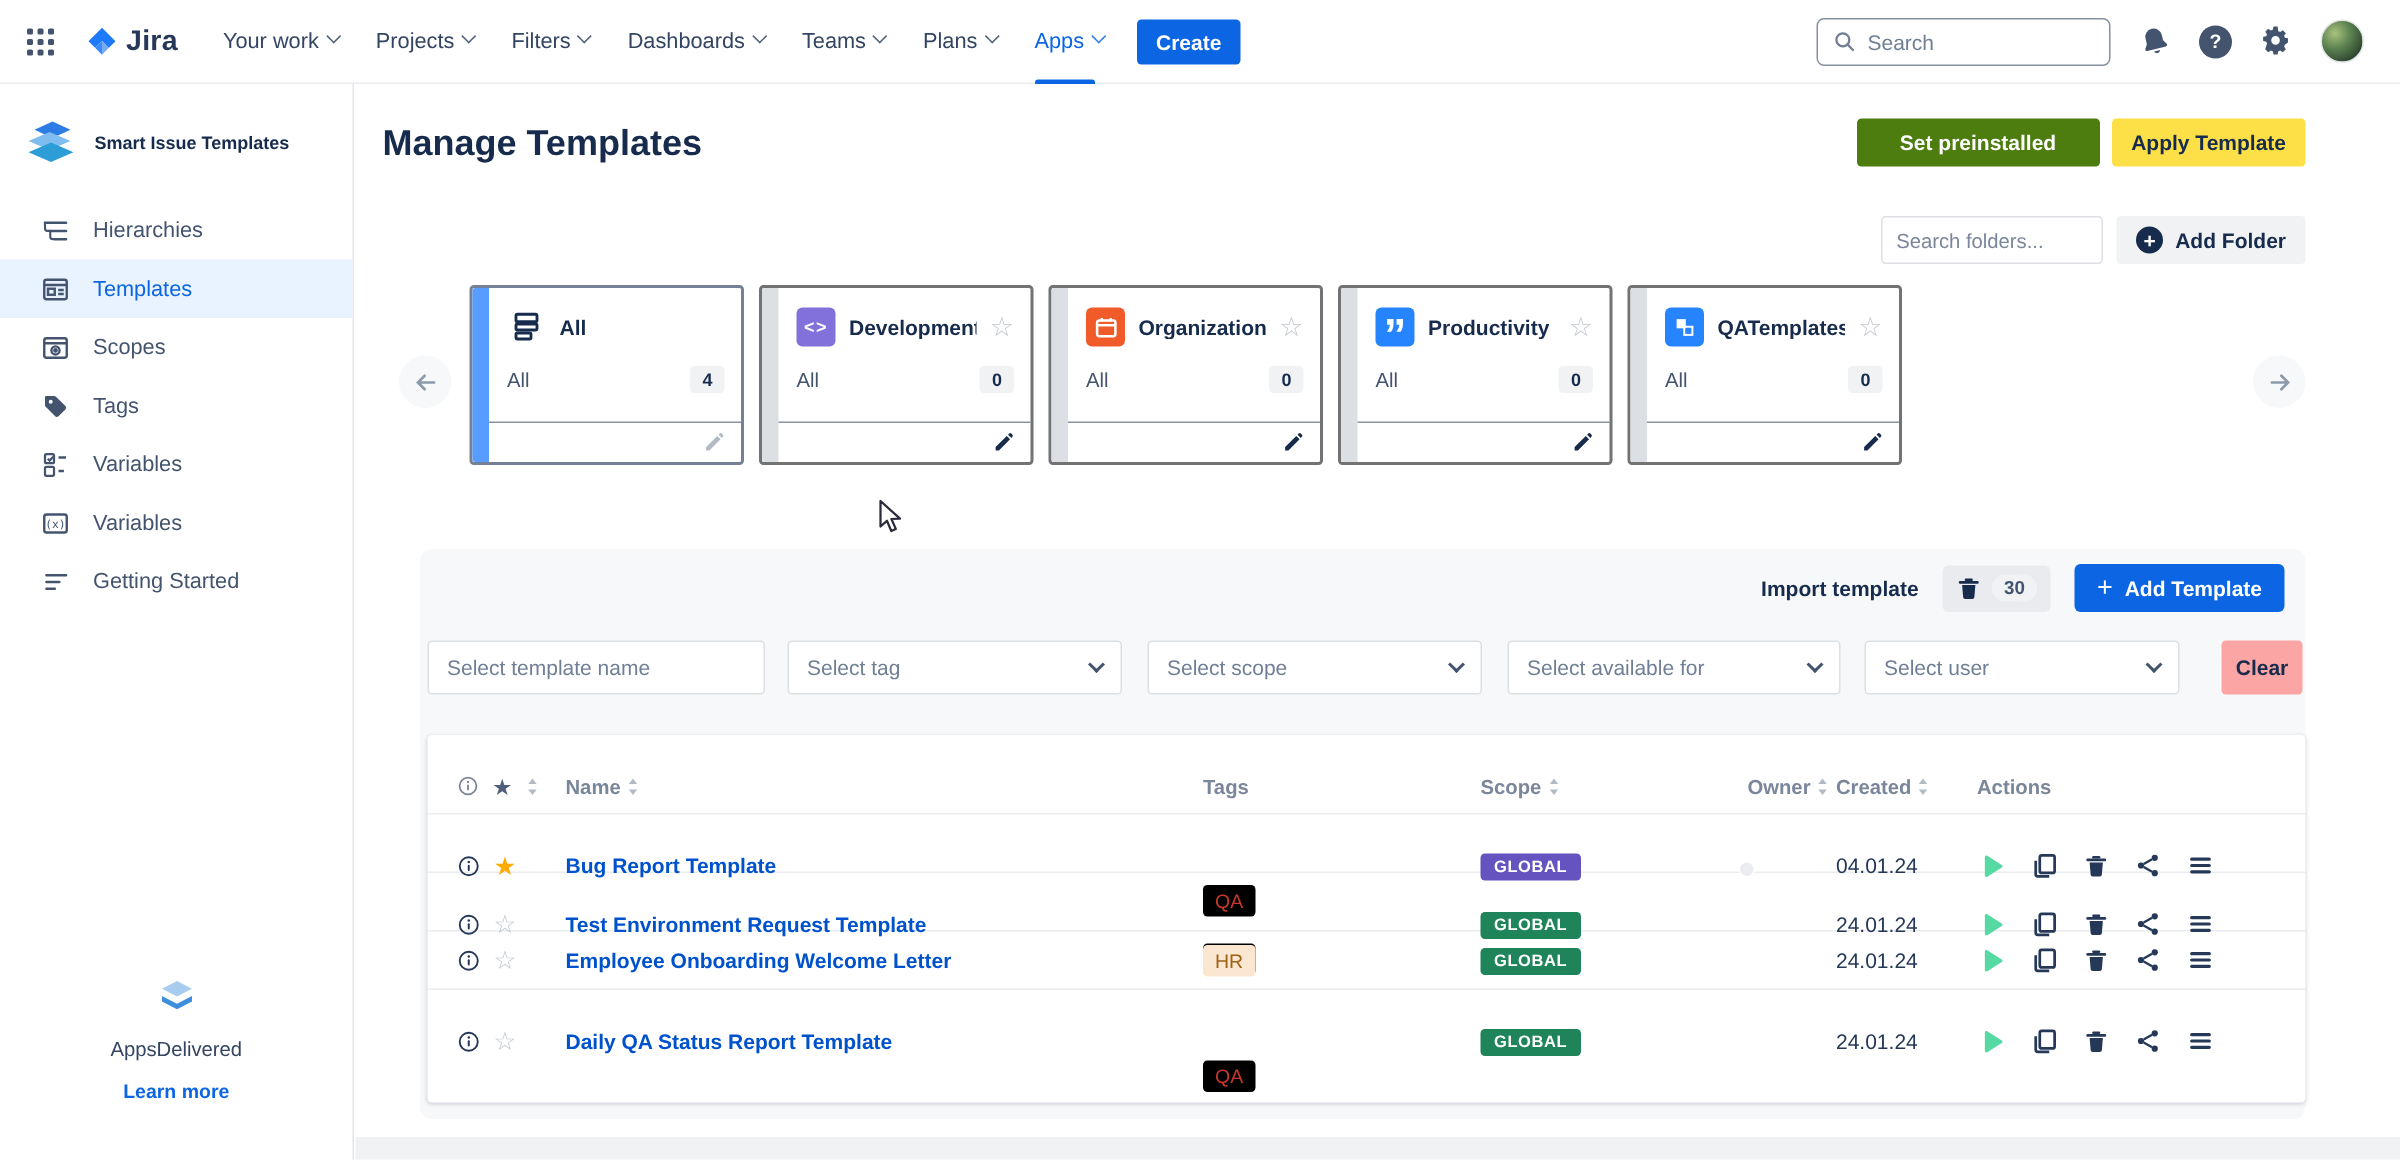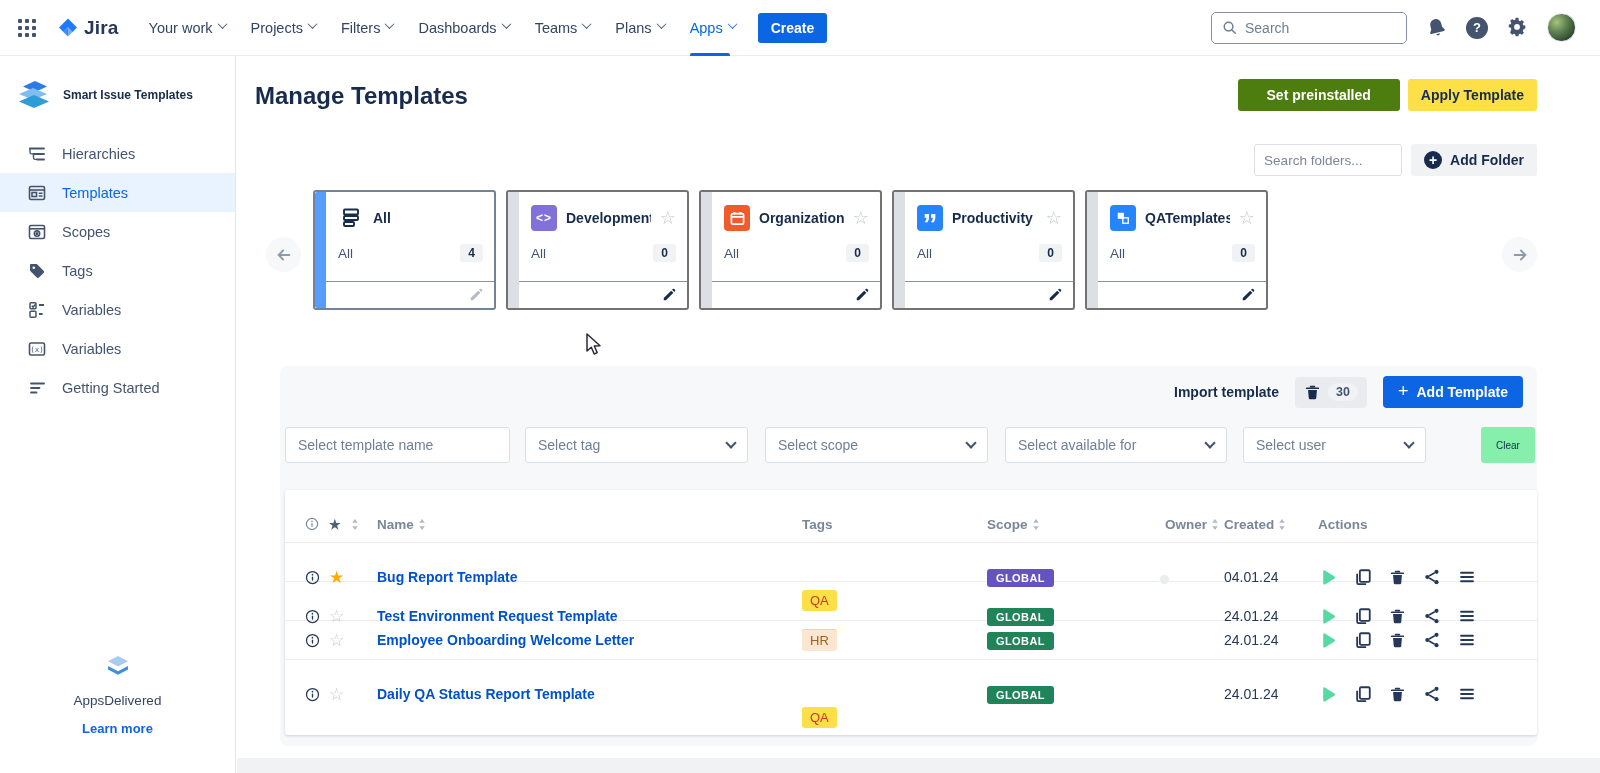--- a/index.html
+++ b/index.html
@@ -117,40 +117,40 @@
     color:#707F96; cursor:pointer; }
   .ffield input { border:none; outline:none; width:100%; font-size:14px; color:#344563;
     font-family:"Liberation Sans",sans-serif; background:transparent; }
   .ffield input::placeholder { color:#707F96; }
   .ffield .sel-caret { margin-left:auto; width:8px; height:8px; border-right:2px solid #44546F;
     border-bottom:2px solid #44546F; transform:rotate(45deg); margin-top:-4px; }
   .f-name { left:5px;   width:225px; }
   .f-tag  { left:245px; width:223px; }
   .f-scope{ left:485px; width:223px; }
   .f-avail{ left:725px; width:222px; }
-  .f-user { left:963px; width:183px; }
-  .f-clear{ position:absolute; left:1201px; top:61px; width:54px; height:36px; background:#86efac;
-    border:none; border-radius:3px; font-size:10px; font-weight:400; color:#172B4D; cursor:pointer;
+  .f-user { left:963px; width:210px; }
+  .f-clear{ position:absolute; left:1201px; top:61px; width:54px; height:36px; background:#fca5a5;
+    border:none; border-radius:3px; font-size:14px; font-weight:700; color:#172B4D; cursor:pointer;
     font-family:"Liberation Sans",sans-serif; }
 
   
   .tcard { position:absolute; left:5px; top:124px; width:1252px; height:245px; background:#fff;
     border-radius:3px; box-shadow:0 1px 3px rgba(9,30,66,.18); padding-top:16px; }
   .trow { display:grid; grid-template-columns:24px 22px 26px 425px 185px 178px 59px 86px 1fr;
     align-items:center; padding-left:20px; height:39px; border-top:1px solid #EBECF0; }
   .trow.thead { height:36px; border-top:none; font-size:13.5px; font-weight:600; color:#7A869A; }
   .thc { display:flex; align-items:center; gap:4px; cursor:pointer; }
   .info-i { display:flex; cursor:pointer; }
   .star { font-size:17px; line-height:1; cursor:pointer; }
   .star-filled { color:#FFAB00; } .star-filled::before { content:"★"; }
   .star-outline { color:#C1C7D0; } .star-outline::before { content:"☆"; }
   .hdr-star { color:#505F79; font-size:13px; } .hdr-star::before { content:"★"; }
   .tname { font-size:14px; font-weight:600; color:#0052CC; cursor:pointer; }
   .tagpill { display:inline-block; padding:3px 8px; border-radius:3px; font-size:13px; font-weight:500; }
-  .tagc-red { background:#fde047; color:#C9372C;margin-top:47px; }
+  .tagc-red { background:#000000; color:#C9372C;margin-top:47px; }
   .tagc-orange { background:#FBE7D1; color:#9E6216; }
   .scopepill { display:inline-block; padding:3px 9px; border-radius:3px; font-size:11px;
     font-weight:700; color:#fff; letter-spacing:.4px; }
   .scopec-purple { background:#6554C0; }
   .scopec-green { background:#1F845A; }
   .owner { position:relative; width:27px; height:27px; border-radius:50%;
     background:radial-gradient(circle at 32% 30%, #a9c27d 0%, #5f8452 38%, #2c452e 78%, #1d2f20 100%); }
   .mini-badge { position:absolute; top:-3px; right:-5px; width:11px; height:11px; border-radius:50%;
     background:#EBECF0; border:1px solid #fff; }
   .created { font-size:14px; color:#253858; }

